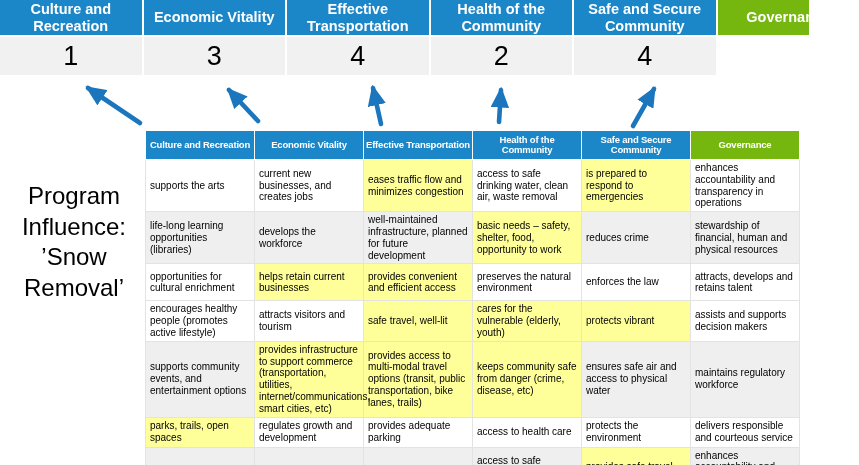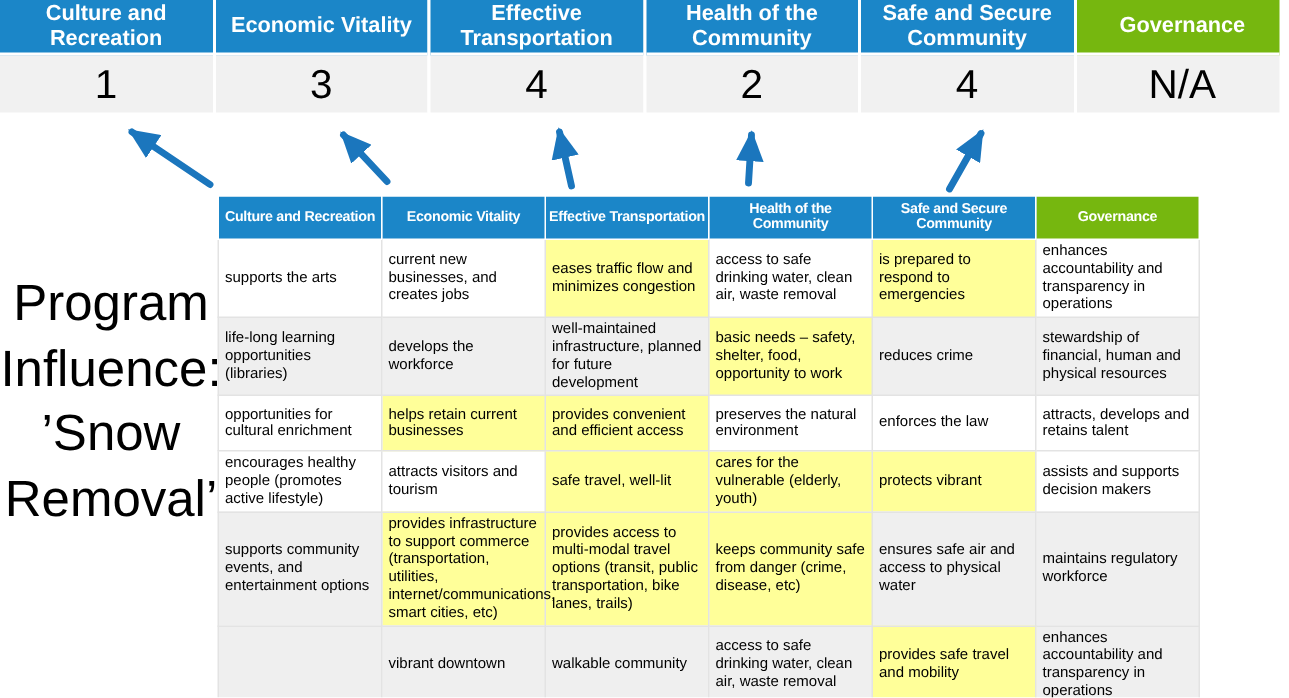--- a/index.html
+++ b/index.html
@@ -6,21 +6,21 @@
     --blue-header:#1b86c8;
     --green-header:#76b70f;
     --yellow-highlight:#ffff99;
     --gray-row:#efefef;
     --score-bg:#f1f1f1;
     --arrow-blue:#1b76bd;
   }
   html,body{margin:0;padding:0;background:#fff;}
   .slide{
     position:relative;width:809px;height:465px;background:#fff;overflow:hidden;
-    font-family:"Liberation Sans",sans-serif;color:#000;padding-left:44px;
+    font-family:"Liberation Sans",sans-serif;color:#000;
   }
   
   .banner{position:absolute;top:0;left:0;width:859px;display:flex;}
   .banner-col{flex:1 1 0;min-width:0;}
   .banner-col + .banner-col{border-left:2px solid #fff;}
   .banner-head{
     height:35px;border-bottom:2px solid #fff;
     background:var(--blue-header);color:#fff;
     font-weight:bold;font-size:14.5px;line-height:1.15;
     display:flex;align-items:center;justify-content:center;text-align:center;
@@ -29,21 +29,21 @@
   .banner-head.green{background:var(--green-header);}
   .banner-score{
     height:38px;background:var(--score-bg);
     font-size:27px;display:flex;align-items:center;justify-content:center;
   }
   
   .arrows{position:absolute;top:79px;left:0;color:var(--arrow-blue);}
   
   .prog-title{
     position:absolute;left:0;top:181px;width:148px;
-    font-size:34px;line-height:1.28;text-align:center;white-space:pre-line;
+    font-size:24px;line-height:1.28;text-align:center;white-space:pre-line;
   }
   
   table.matrix{
     position:absolute;left:145px;top:130px;width:655px;
     border-collapse:collapse;table-layout:fixed;
   }
   table.matrix th{
     background:var(--blue-header);color:#fff;
     font-weight:bold;font-size:9.5px;letter-spacing:-0.2px;line-height:1.1;
     border:1px solid #fff;padding:2px 1px;height:24px;text-align:center;
@@ -85,21 +85,20 @@
       <div class="banner-col">
         <div class="banner-head">Health of the Community</div>
         <div class="banner-score">2</div>
       </div>
       <div class="banner-col">
         <div class="banner-head">Safe and Secure Community</div>
         <div class="banner-score">4</div>
       </div>
       <div class="banner-col">
         <div class="banner-head green">Governance</div>
-        <div class="banner-score">N/A</div>
       </div>
     </div>
 
   <svg class="arrows" width="859" height="54" viewBox="0 0 859 54">
     <defs>
       <marker id="ah" markerWidth="4.5" markerHeight="4" refX="3.8" refY="2" orient="auto" markerUnits="strokeWidth">
         <path d="M0,0 L4.5,2 L0,4 z" fill="currentColor"></path>
       </marker>
     </defs>
     <line x1="140" y1="44" x2="88" y2="9" stroke="currentColor" stroke-width="4.6" stroke-linecap="round" marker-end="url(#ah)"></line>
@@ -160,20 +159,28 @@
         </tr>
         <tr>
           <td class="gr">supports community events, and entertainment options</td>
           <td class="hl">provides infrastructure to support commerce (transportation, utilities, internet/communications, smart cities, etc)</td>
           <td class="hl">provides access to multi-modal travel options (transit, public transportation, bike lanes, trails)</td>
           <td class="hl">keeps community safe from danger (crime, disease, etc)</td>
           <td class="gr">ensures safe air and access to physical water</td>
           <td class="gr">maintains regulatory workforce</td>
         </tr>
         <tr>
+          <td class="hl">parks, trails, open spaces</td>
+          <td class="">regulates growth and development</td>
+          <td class="">provides adequate parking</td>
+          <td class="">access to health care</td>
+          <td class="">protects the environment</td>
+          <td class="">delivers responsible and courteous service</td>
+        </tr>
+        <tr>
           <td class="gr"></td>
           <td class="gr">vibrant downtown</td>
           <td class="gr">walkable community</td>
           <td class="gr">access to safe drinking water, clean air, waste removal</td>
           <td class="hl">provides safe travel and mobility</td>
           <td class="gr">enhances accountability and transparency in operations</td>
         </tr>
       </tbody>
   </table>
 

